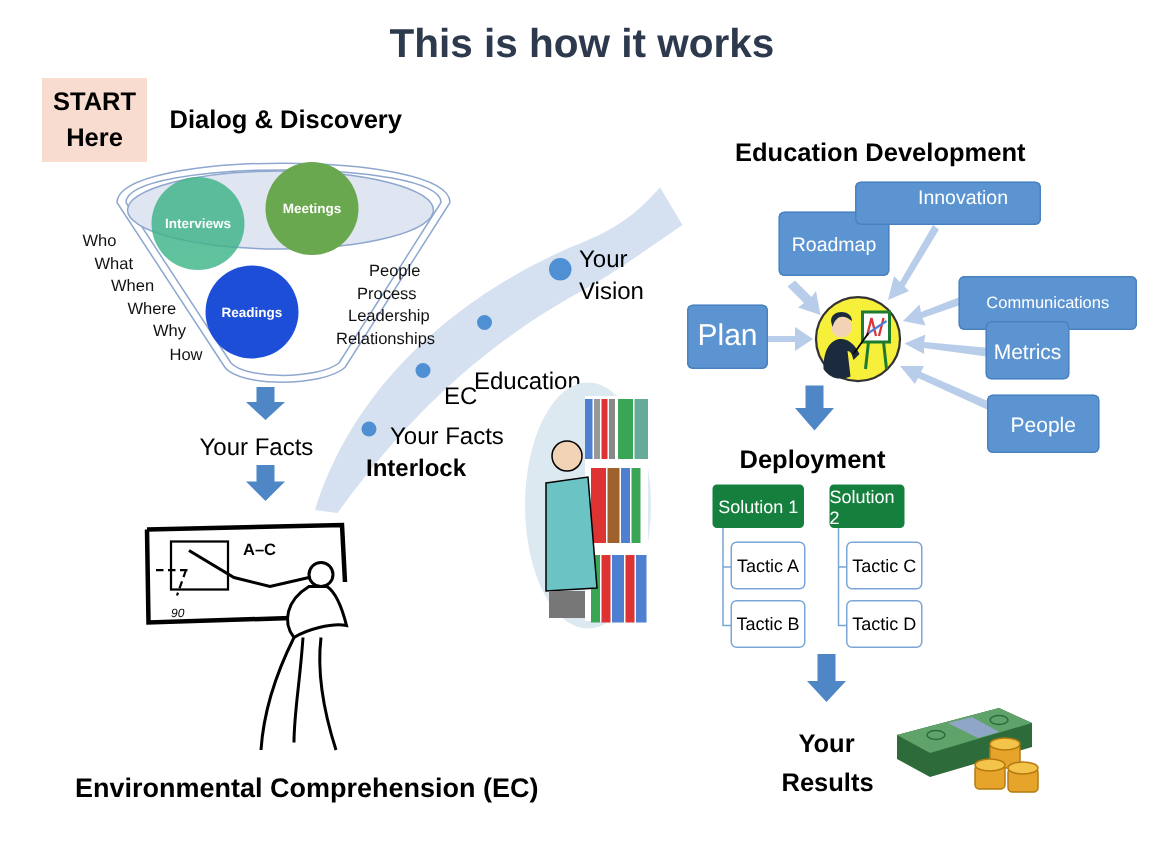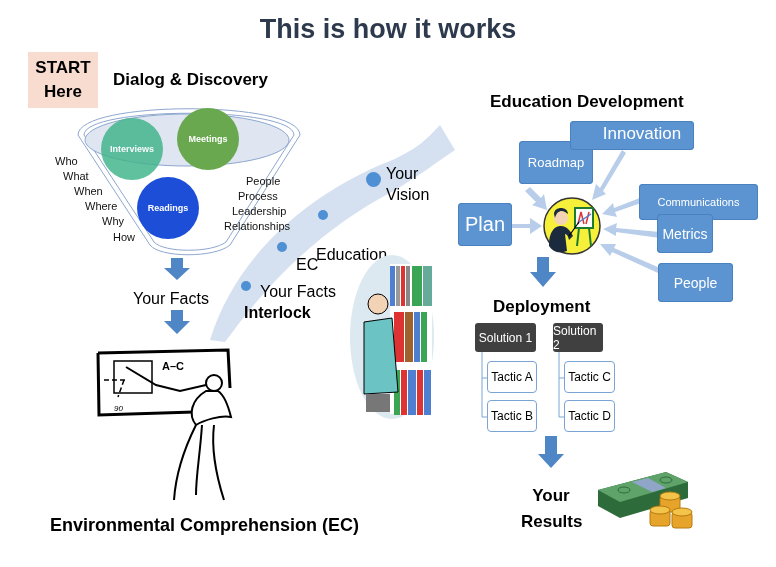--- a/index.html
+++ b/index.html
@@ -5,21 +5,21 @@
   html, body { margin:0; padding:0; background:#ffffff; }
   body { width:776px; height:567px; position:relative; overflow:hidden; font-family:"Liberation Sans", "DejaVu Sans", sans-serif; color:#000; }
   .abs { position:absolute; }
   .title { left:0; width:776px; top:14px; text-align:center; font-size:27px; font-weight:bold; color:#2d3a4d; }
   .start { left:28px; top:52px; width:70px; height:56px; background:#f8dccf; font-weight:bold; font-size:17px; line-height:24px; text-align:center; padding-top:4px; box-sizing:border-box; }
   .h2 { font-weight:bold; font-size:17px; white-space:nowrap; }
   .plain { white-space:nowrap; }
   .small { font-size:11px; color:#111; white-space:nowrap; }
   .circle { border-radius:50%; color:#fff; font-size:9px; font-weight:bold; display:flex; align-items:center; justify-content:center; }
   .bluebox { background:#5b94d1; color:#fff; border-radius:4px; display:flex; align-items:center; justify-content:center; box-shadow:0 0 0 1px #4a82bf inset; white-space:nowrap; }
-  .sol { background:#404040; color:#fff; border-radius:3px; font-size:12px; display:flex; align-items:center; justify-content:center; }
+  .sol { background:#15803d; color:#fff; border-radius:3px; font-size:12px; display:flex; align-items:center; justify-content:center; }
   .tactic { background:#fff; border:1px solid #7aa5d6; border-radius:4px; font-size:12px; display:flex; align-items:center; justify-content:center; }
   .dot { border-radius:50%; background:#4f8fd3; }
   svg { position:absolute; overflow:visible; }
 </style>
 </head>
 <body>
 
 <div class="abs title">This is how it works</div>
 
 <div class="abs start">
@@ -127,21 +127,21 @@
     <path d="M530,187 L541,198 L544,194 L547,210 L532,205 L536,202 L525,191 Z"></path>
     <path d="M622,150 L600,188 L596,184 L592,200 L606,194 L603,191 L626,153 Z"></path>
     <path d="M645,196 L614,208 L613,203 L602,214 L617,217 L615,212 L647,201 Z"></path>
     <path d="M660,232 L616,228 L617,223 L603,229 L616,236 L616,232 L660,238 Z"></path>
     <path d="M660,268 L614,248 L616,244 L600,244 L610,256 L612,252 L658,273 Z"></path>
   </g>
 </svg>
 
 <div class="abs bluebox" style="left:458px;top:203px;width:54px;height:43px;font-size:20px;">Plan</div>
 <div class="abs bluebox" style="left:473px;top:141px;width:74px;height:43px;font-size:13px;margin-left:46px;">Roadmap</div>
-<div class="abs bluebox" style="left:570px;top:121px;width:124px;height:29px;font-size:17px;align-items:flex-start;padding-top:3px;box-sizing:border-box;padding-left:20px;">Innovation</div>
+<div class="abs bluebox" style="left:570px;top:121px;width:124px;height:29px;font-size:13px;align-items:flex-start;padding-top:3px;box-sizing:border-box;padding-left:20px;">Innovation</div>
 <div class="abs bluebox" style="left:639px;top:163px;width:119px;height:36px;font-size:11px;margin-top:21px;">Communications</div>
 <div class="abs bluebox" style="left:657px;top:214px;width:56px;height:39px;font-size:14px;">Metrics</div>
 <div class="abs bluebox" style="left:658px;top:263px;width:75px;height:39px;font-size:14px;">People</div>
 
 <svg style="left:543px;top:196px;width:58px;height:60px;" viewBox="0 0 58 60">
   <circle cx="29" cy="30" r="28" fill="#f7f03a" stroke="#333" stroke-width="1.5"></circle>
   <rect x="32" y="12" width="18" height="20" fill="#fff" stroke="#1d7a2e" stroke-width="2"></rect>
   <path d="M35,28 L38,16 L41,28 M43,28 L46,16" stroke="#d33" stroke-width="1.5" fill="none"></path>
   <path d="M36,26 L48,18" stroke="#4f7fd0" stroke-width="1.5"></path>
   <path d="M36,32 L34,50 M46,32 L48,50" stroke="#1d7a2e" stroke-width="2"></path>

